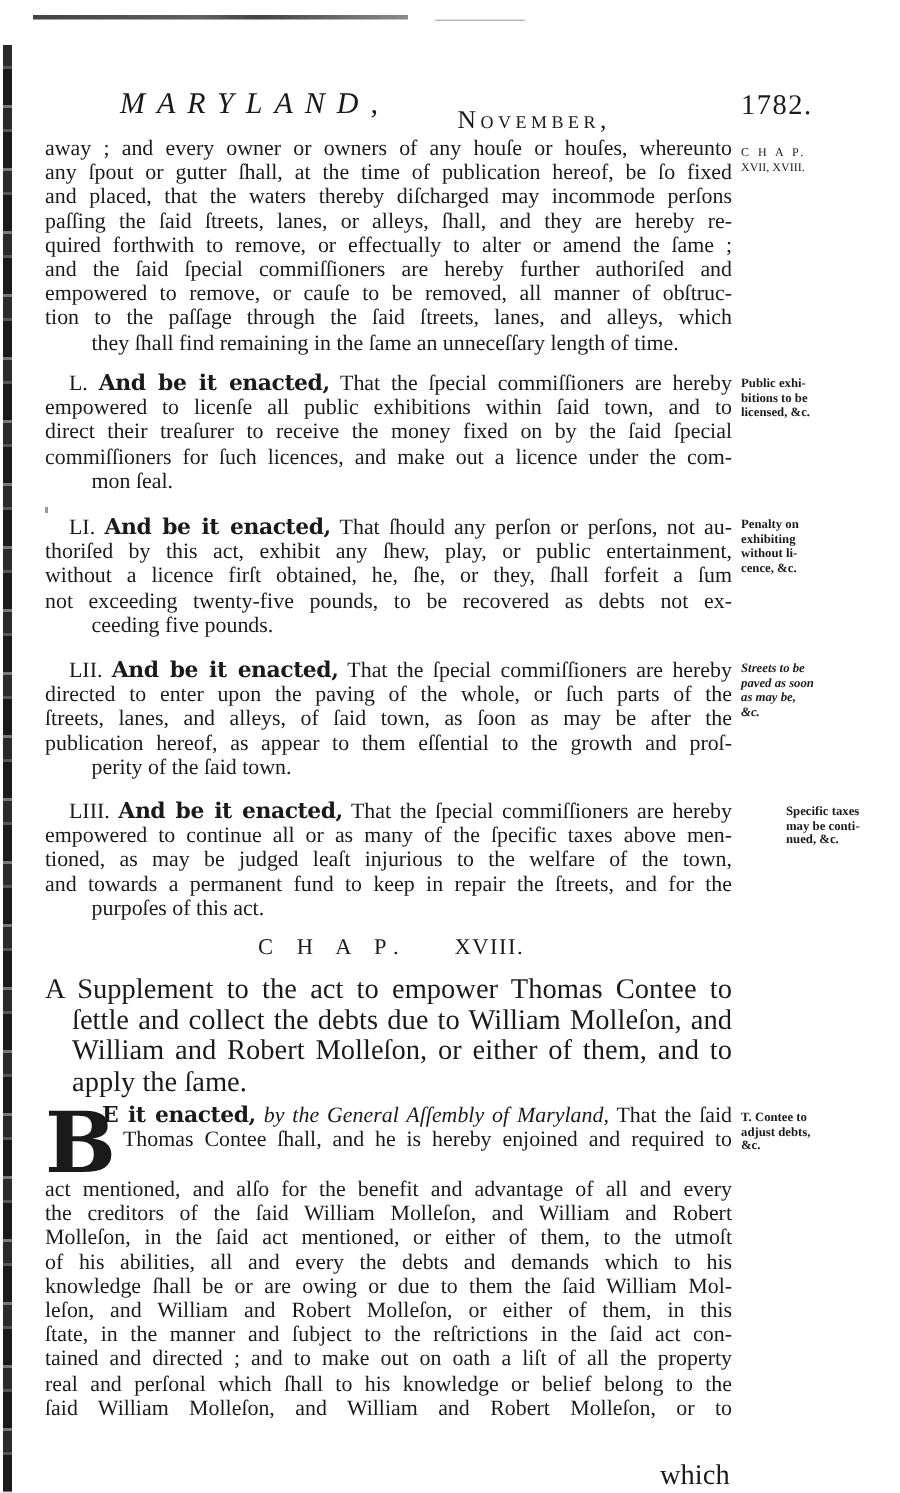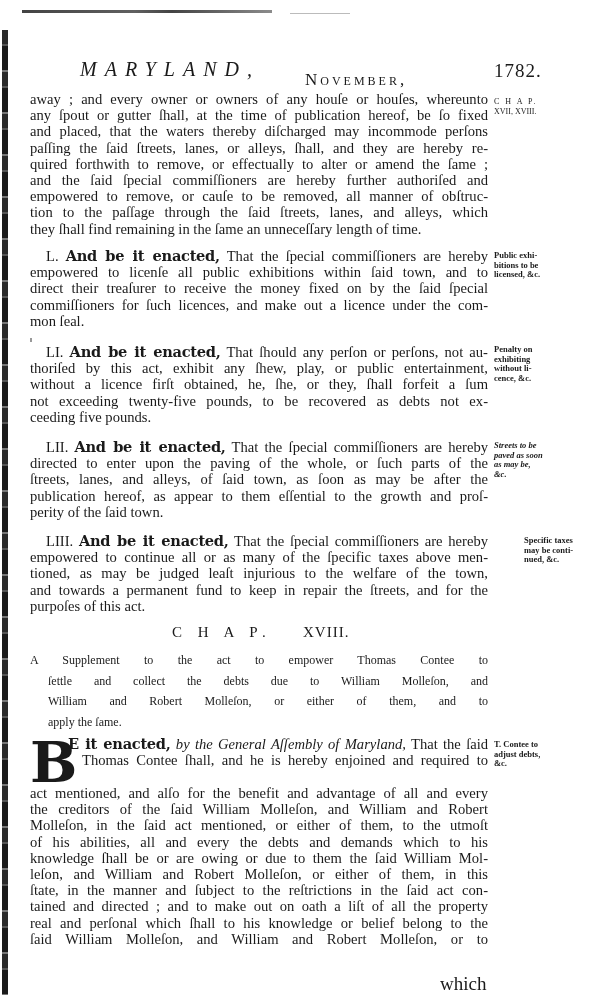--- a/index.html
+++ b/index.html
@@ -27,33 +27,33 @@
     position: absolute; left: 305px; top: 12px; font-variant: small-caps; font-size: 17px; letter-spacing: 3px;
   }
   .rh-year {
     position: absolute; left: 494px; top: 2px; font-size: 19px; letter-spacing: 1px;
   }
   .body-col {
     position: absolute; left: 30px; width: 458px;
     font-size: 14.6px; line-height: 16.2px; text-align: justify;
   }
   .body-col .ln { display: block; white-space: nowrap; text-align-last: justify; text-align: justify; }
-  .body-col .ln.last { text-align-last: left; }
+  .body-col .ln.last { text-align-last: left; margin-left: 31px; }
   .body-col .ln.ind { padding-left: 16px; }
   .margin-note {
     position: absolute; left: 494px; width: 80px; font-size: 8.5px; line-height: 9.5px; font-weight: bold;
   }
   .bl { font-family: "DejaVu Serif", serif; font-weight: bold; letter-spacing: -0.3px; }
   .it { font-style: italic; }
   .chap-head {
     position: absolute; left: 0; width: 600px; top: 624px; text-align: left; font-size: 15px; letter-spacing: 6px;
   }
   .chap-head span { position: absolute; }
   .title-block {
-    position: absolute; left: 30px; top: 650px; width: 458px; font-size: 12px; line-height: 20.5px;
+    position: absolute; left: 30px; top: 650px; width: 458px; font-size: 19px; line-height: 20.5px;
   }
   .title-block .ln { display:block; white-space: nowrap; text-align: justify; text-align-last: justify; }
   .title-block .ln.sub { padding-left: 18px; }
   .title-block .ln.last { text-align-last: left; }
   .dropcap {
     position: absolute; left: 30px; top: 738px; font-size: 56px; line-height: 48px; font-weight: bold;
     font-family: "DejaVu Serif", serif;
   }
   .catchword { position:absolute; left: 440px; top: 973px; font-size: 19px; }
   .stray { position:absolute; background:#999; }

